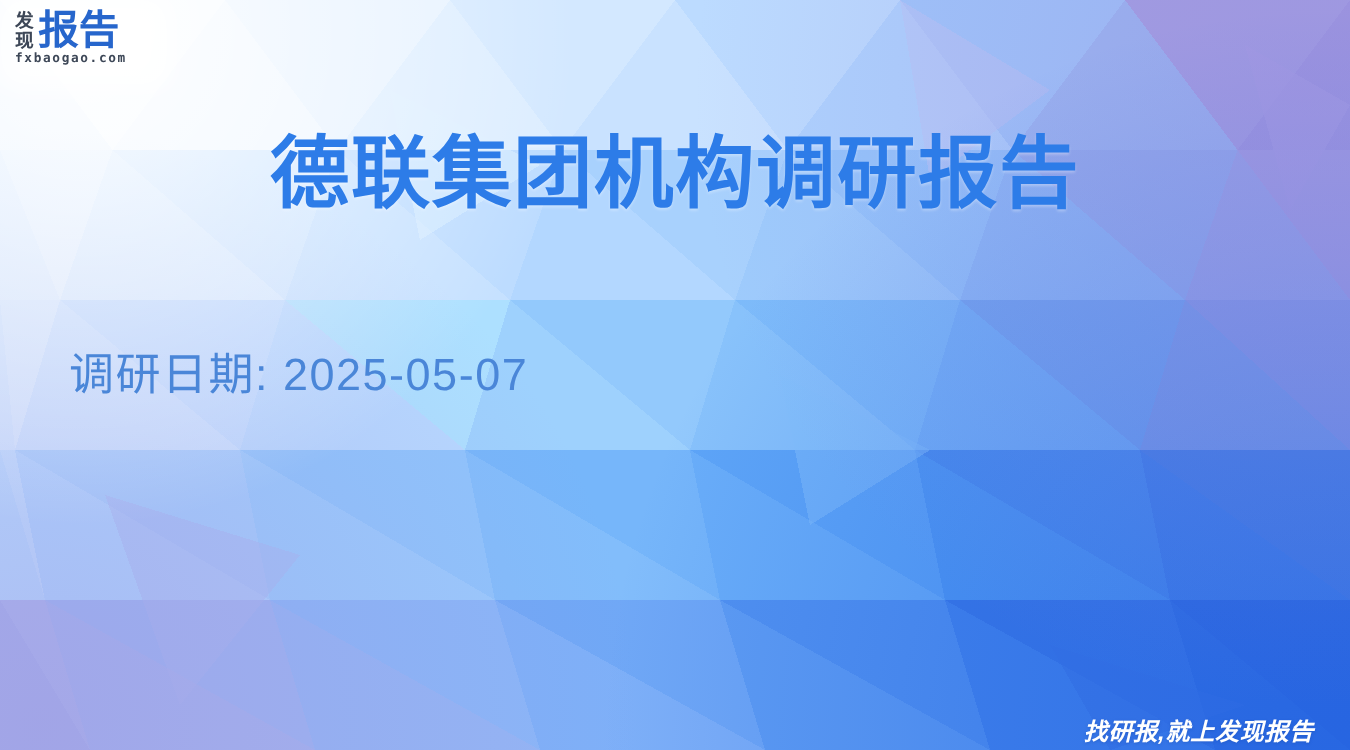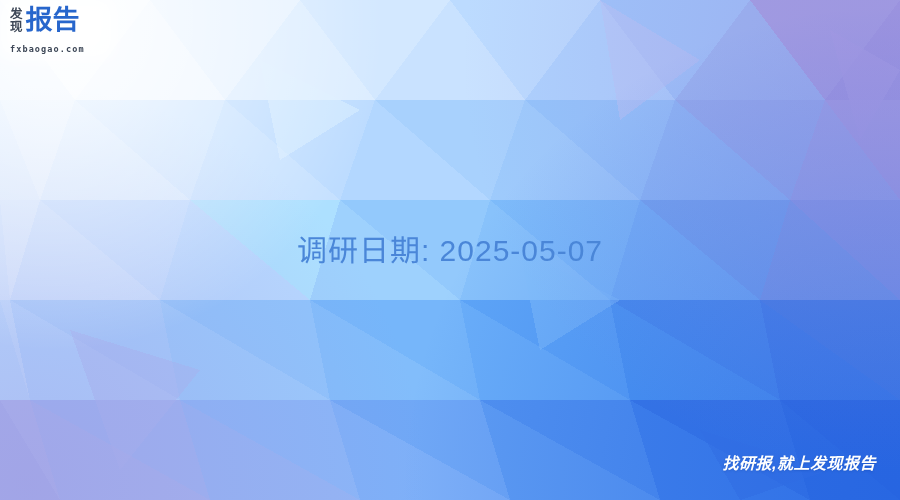--- a/index.html
+++ b/index.html
@@ -87,21 +87,21 @@
   }
   .logo-stack span { display: block; height: 13px; }
   .logo-main {
     font-size: 27px;
     font-weight: 700;
     color: #2766cc;
     letter-spacing: 0px;
     line-height: 1;
   }
   .logo-domain {
-    margin-top: 10px;
+    margin-top: 0;
     font-family: "DejaVu Sans Mono", "Liberation Mono", monospace;
     font-size: 8.5px;
     font-weight: 700;
     color: #3d4757;
     letter-spacing: 1.1px;
   }
 
   
   #title-block {
     position: absolute;
@@ -117,34 +117,34 @@
     letter-spacing: 1px;
     line-height: 1.18;
     margin: 0;
     text-shadow: 0 1px 2px rgba(255,255,255,0.30);
   }
   #cover-subtitle {
     position: absolute;
     left: 0;
     right: 0;
     top: 233px;
-    text-align: center;
     font-size: 30px;
     font-weight: 400;
     color: #4a86d8;
     letter-spacing: 1px;
     line-height: 1.2;
     margin: 0;
+    padding-left: 46px;
   }
 
   
   #slogan {
     position: absolute;
     right: 24px;
-    bottom: 26px;
+    bottom: 2px;
     font-size: 16px;
     font-weight: 700;
     font-style: italic;
     color: #ffffff;
     letter-spacing: 0.5px;
     text-shadow: 0 1px 2px rgba(22,70,160,0.35);
     white-space: nowrap;
     margin-top: 14px;
   }
 </style>
@@ -246,18 +246,21 @@
         <div class="logo-stack">
           <span>发</span>
           <span>现</span>
         </div>
         <div class="logo-main">报告</div>
       </div>
       <div class="logo-domain">fxbaogao.com</div>
     </div>
   </div>
 
+  <div id="title-block">
+    <h1 id="cover-title">德联集团机构调研报告</h1>
+  </div>
 
   <div id="cover-subtitle">调研日期: 2025-05-07</div>
 
   <div id="slogan">找研报,就上发现报告</div>
 
 </div>
 
 </body></html>

